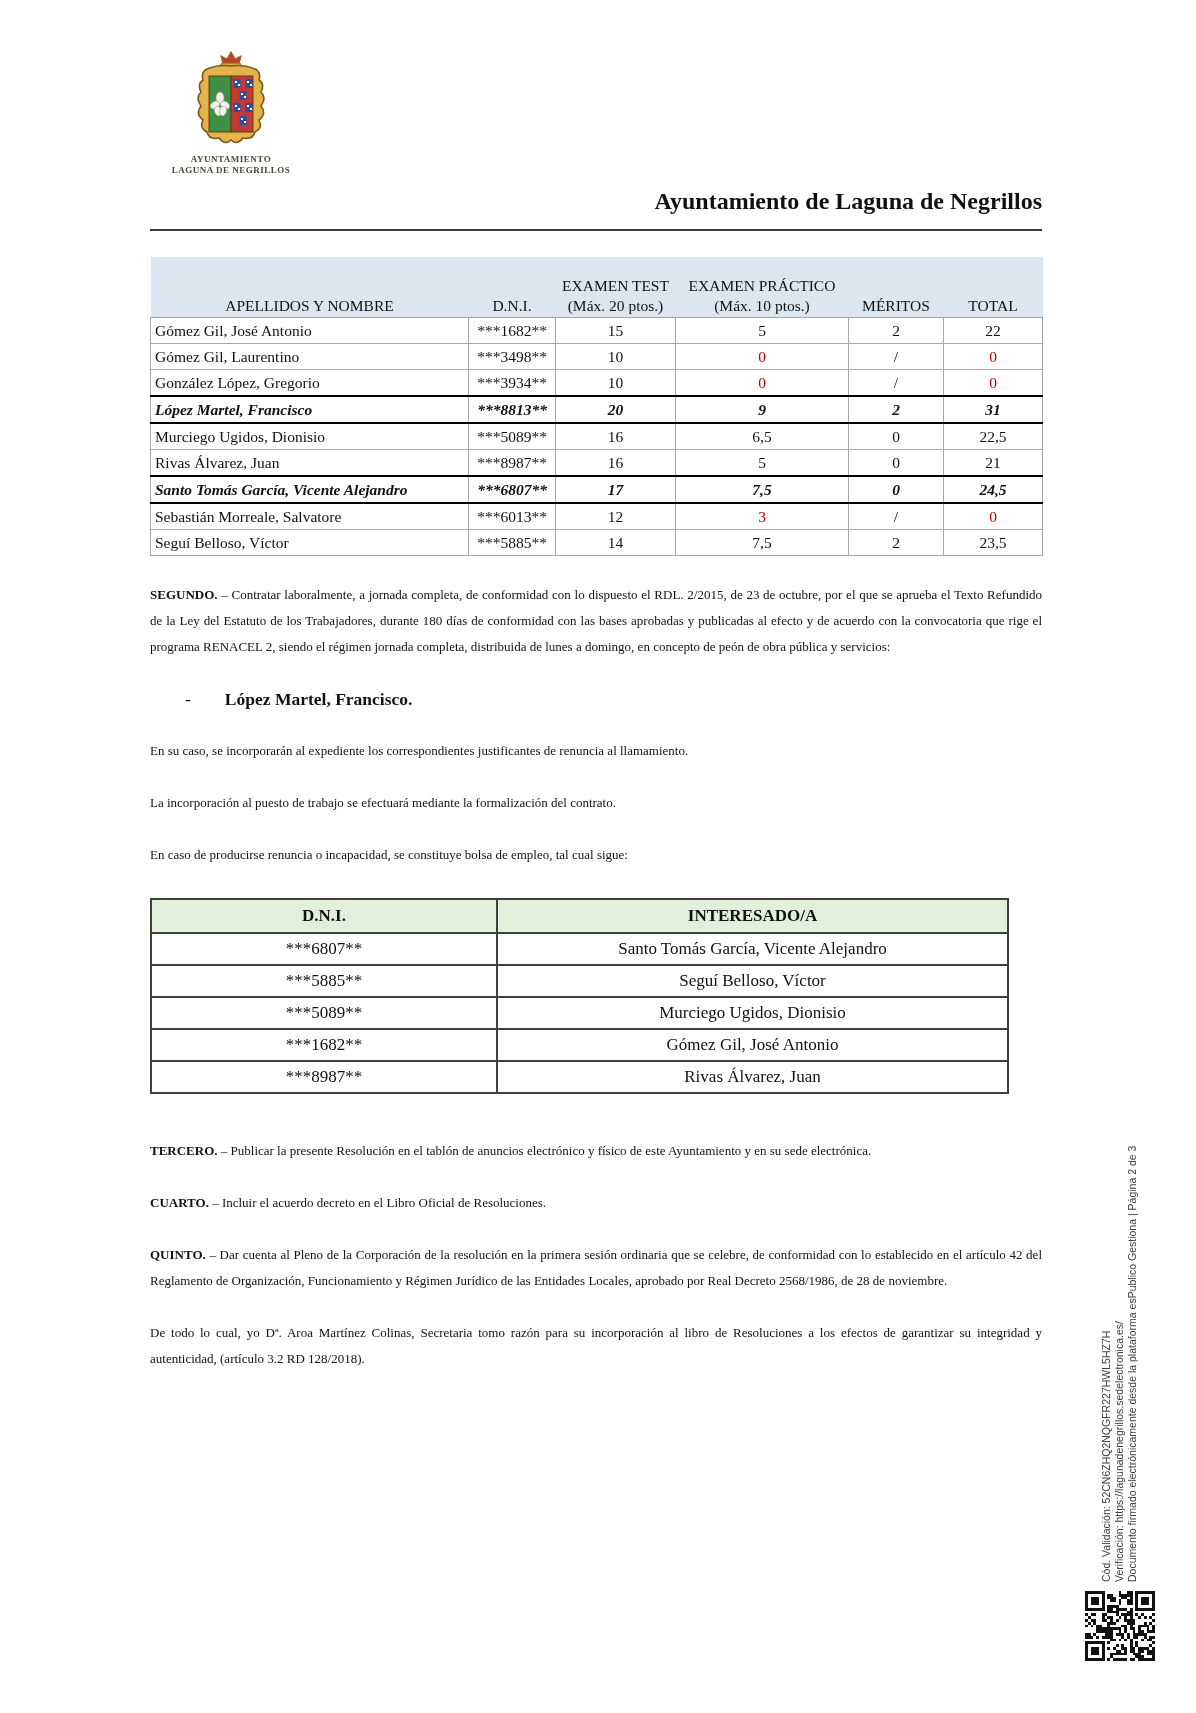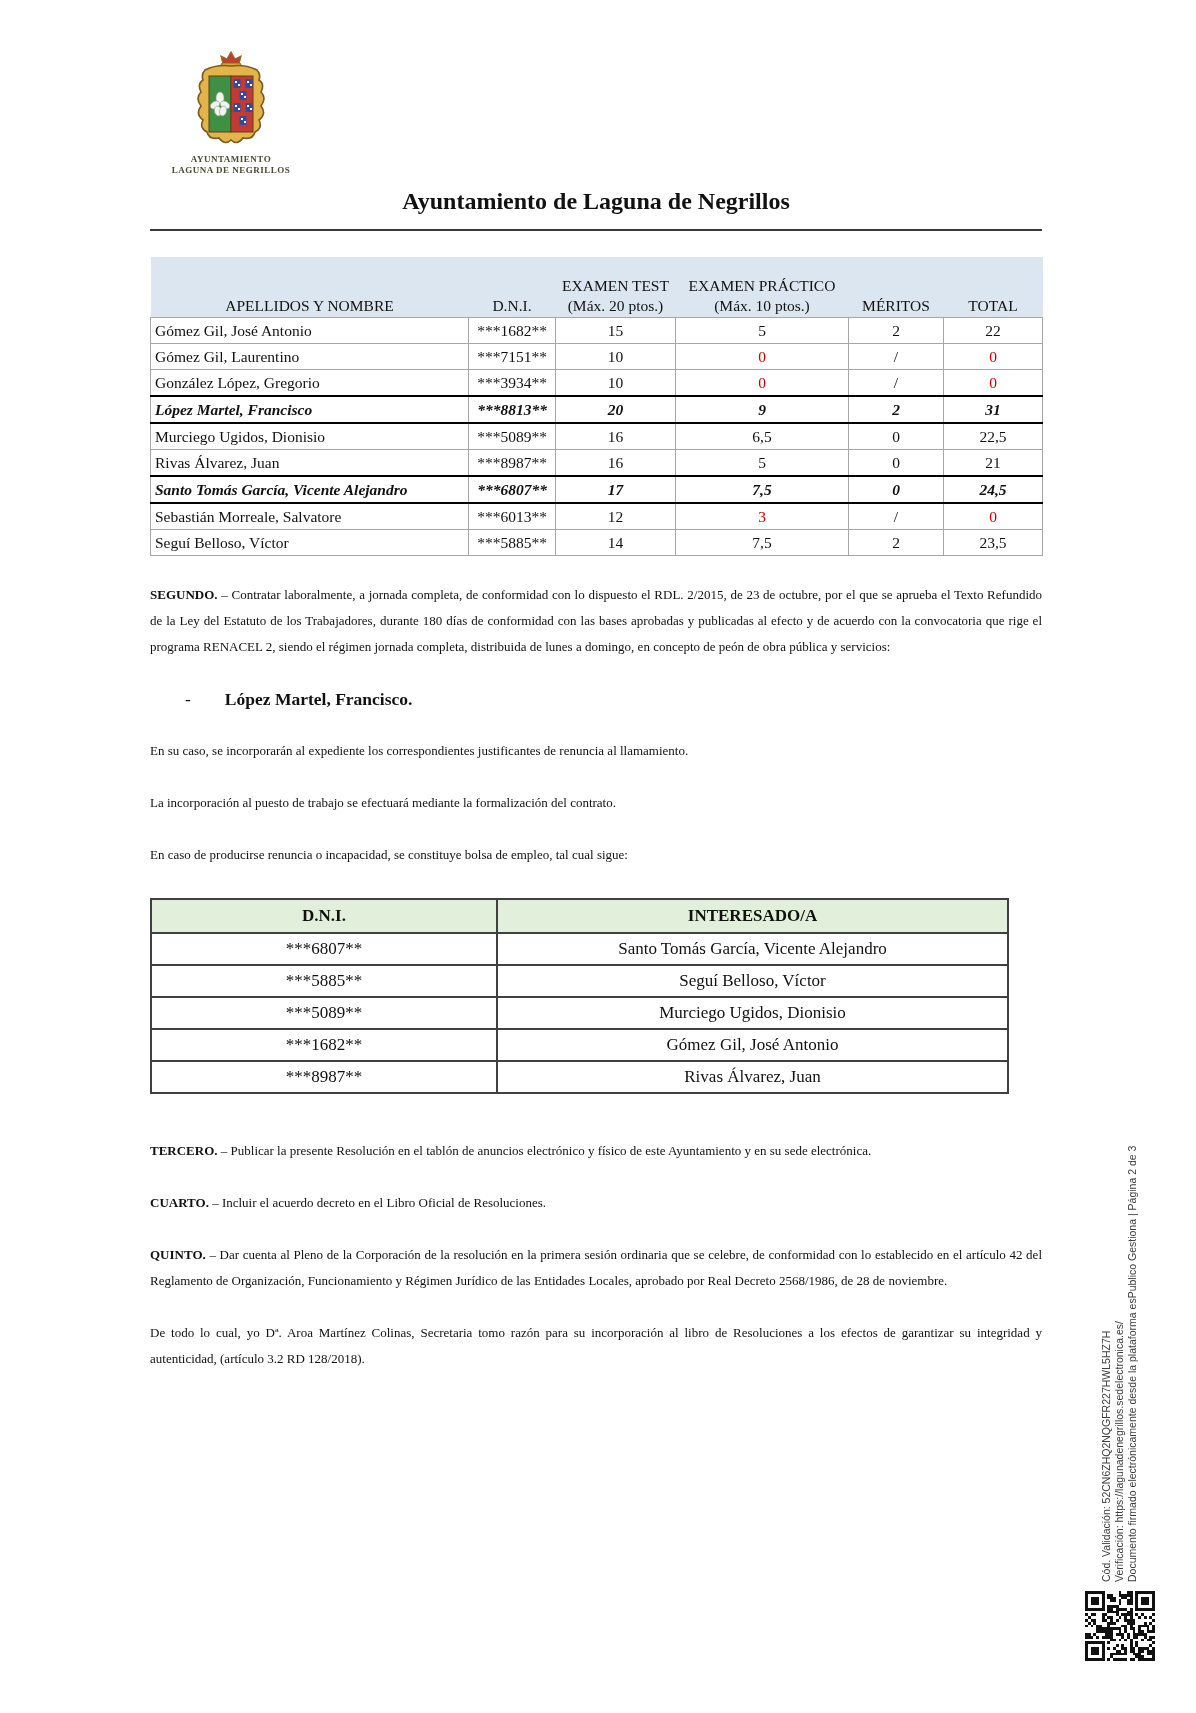--- a/index.html
+++ b/index.html
@@ -18,21 +18,21 @@
   }
   
   .logo-block{width:130px;margin-left:16px;text-align:center;}
   .logo-block svg{display:block;margin:0 auto;}
   .logo-caption{
     font-size:9px;line-height:11px;letter-spacing:.5px;
     color:#4a4a33;font-weight:bold;white-space:nowrap;
   }
   
   .doc-title{
-    text-align:center;
+    text-align:right;
     font-size:24px;font-weight:bold;
     margin-top:12px;
   }
   .title-rule{
     height:0;border:none;border-top:2.5px solid #3a3a3a;
     margin:14px 0 0 0;
   }
   
   table{border-collapse:collapse;}
   .results-table{
@@ -194,21 +194,21 @@
           <tr>
             <td class="name-cell">Gómez Gil, José Antonio</td>
             <td>***1682**</td>
             <td>15</td>
             <td>5</td>
             <td>2</td>
             <td>22</td>
           </tr>
           <tr>
             <td class="name-cell">Gómez Gil, Laurentino</td>
-            <td>***7151**</td>
+            <td>***3498**</td>
             <td>10</td>
             <td class="red">0</td>
             <td>/</td>
             <td class="red">0</td>
           </tr>
           <tr>
             <td class="name-cell">González López, Gregorio</td>
             <td>***3934**</td>
             <td>10</td>
             <td class="red">0</td>

